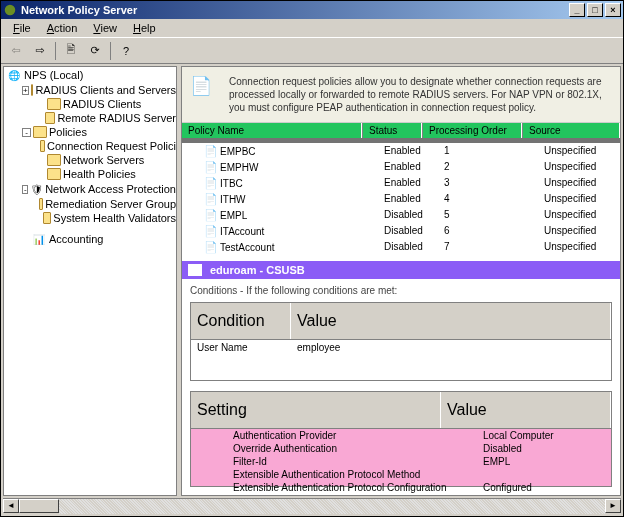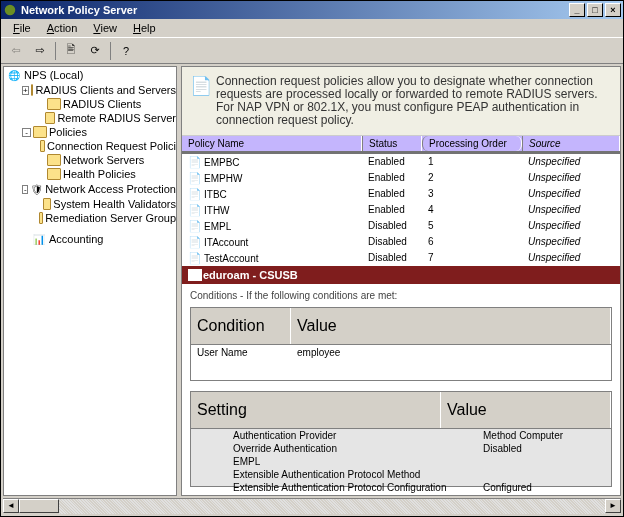--- a/index.html
+++ b/index.html
@@ -24,43 +24,43 @@
   .tree .ind1 { padding-left: 4px; }
   .tree .ind2 { padding-left: 18px; }
   .tree .ind3 { padding-left: 32px; }
   .expander { width: 9px; height: 9px; border: 1px solid #808080; background: #fff; font-size: 8px; line-height: 7px; text-align: center; cursor: pointer; }
   .noexp { width: 9px; display: inline-block; }
   .folder { width: 14px; height: 12px; background: #fce28a; border: 1px solid #b08830; border-radius: 1px; display: inline-block; }
   .nicon { width: 14px; height: 14px; display: inline-flex; align-items: center; justify-content: center; font-size: 10px; }
   .rpane { flex: 1; background: #fff; border: 1px solid #808080; margin: 2px 2px 2px 4px; display: flex; flex-direction: column; overflow: hidden; }
   .infobar { background: #f0efe4; display: flex; padding: 8px; border-bottom: 1px solid #ccc; }
   .infobar .infoicon { width: 26px; font-size: 18px; color: #888; }
-  .infobar .infotext { flex: 1; color: #333; font-size: 12px; line-height: 13px; }
-  .listhdr { display: flex; background: #c4b5fd; border-bottom: 3px solid #737373; }
+  .infobar .infotext { flex: 1; color: #333; font-size: 10px; line-height: 13px; margin-left: 13px; }
+  .listhdr { display: flex; background: #22c55e; border-bottom: 5px solid #737373; }
   .listhdr > div { padding: 2px 6px; border-right: 1px solid #fff; border-left: 1px solid #808080; font-size: 10px; }
   .listhdr > div:first-child { border-left: none; }
   .c-name { width: 180px; }
   .c-stat { width: 60px; }
-  .c-ord  { width: 100px; border-radius: 6px; }
-  .c-src  { flex: 1; font-style: italic; }
+  .c-ord  { width: 100px; }
+  .c-src  { flex: 1; }
   .listbody { overflow: auto; height: 120px; }
   .listbody .lrow { display: flex; padding: 1px 0; cursor: pointer; }
-  .listbody .lrow > div { padding: 1px 6px; font-size: 10px; }
+  .listbody .lrow > div { padding: 1px 22px; font-size: 10px; }
   .listbody .picon { width: 14px; height: 12px; display: inline-block; margin-right: 2px; }
-  .sechdr { background: #7f1d1d; color: #fff; padding: 3px 6px; font-weight: bold; display: flex; align-items: center; gap: 1px; }
+  .sechdr { background: #8b5cf6; color: #fff; padding: 3px 6px; font-weight: bold; display: flex; align-items: center; gap: 8px; }
   .sechdr .picon2 { width: 14px; height: 12px; background: #fff; display: inline-block; }
   .sublabel { padding: 6px 8px 4px; color: #444; font-size: 10px; }
   .condbox { margin: 2px 8px 8px; border: 1px solid #808080; height: 80px; background: #fff; }
   .condhdr { display: flex; background: #d4d0c8; border-bottom: 1px solid #808080; }
   .condhdr > div { padding: 9px 6px; border-right: 1px solid #fff; font-size: 16px; }
   .cc-cond { width: 100px; }
   .cc-val  { flex: 1; }
   .condrow { display: flex; }
   .condrow > div { padding: 2px 6px; font-size: 10px; }
-  .setbox { margin: 2px 8px 8px; border: 1px solid #808080; height: 96px; background: #e5e5e5; }
+  .setbox { margin: 2px 8px 8px; border: 1px solid #808080; height: 96px; background: #f9a8d4; }
   .setrow { display: flex; margin-left: 36px; }
   .setrow > div { padding: 1px 6px; font-size: 10px; }
   .cs-set { width: 250px; }
   .cs-val { flex: 1; }
   .scrollbar-bottom { height: 16px; background: #d4d0c8; display: flex; border-top: 1px solid #808080; margin: 0 2px 2px 2px; }
   .sbbtn { width: 16px; height: 14px; border: 1px solid #fff; border-right-color:#404040; border-bottom-color:#404040; background:#d4d0c8; font-size:8px; text-align:center; line-height:12px; cursor:pointer;}
   .sbtrack { flex: 1; background: repeating-linear-gradient(45deg,#e0e0e0,#e0e0e0 1px,#d4d0c8 1px,#d4d0c8 2px); }
   .sbthumb { width: 40px; height: 14px; border: 1px solid #fff; border-right-color:#404040; border-bottom-color:#404040; background:#d4d0c8; }
 </style>
 </head>
@@ -169,28 +169,28 @@
             <div class="row ind2">
               <span class="expander">-</span>
               <span class="nicon">🛡</span>
               <span>Network Access Protection</span>
             </div>
           </li>
         <li>
             <div class="row ind3">
               <span class="noexp"></span>
               <span class="folder"></span>
+              <span>Remediation Server Group</span>
+            </div>
+          </li>
+        <li>
+            <div class="row ind3">
+              <span class="noexp"></span>
+              <span class="folder"></span>
               <span>System Health Validators</span>
-            </div>
-          </li>
-        <li>
-            <div class="row ind3">
-              <span class="noexp"></span>
-              <span class="folder"></span>
-              <span>Remediation Server Group</span>
             </div>
           </li>
         <li style="margin-top:6px">
             <div class="row ind2">
               <span class="noexp"></span>
               <span class="nicon">📊</span>
               <span>Accounting</span>
             </div>
           </li>
       </ul>
@@ -269,27 +269,28 @@
           </div>
       </div>
       <div class="setbox">
         <div class="condhdr">
           <div class="cs-set">Setting</div>
           <div class="cs-val">Value</div>
         </div>
         <div id="set-rows">
             <div class="setrow">
               <div class="cs-set">Authentication Provider</div>
-              <div class="cs-val">Method Computer</div>
+              <div class="cs-val">Local Computer</div>
             </div>
             <div class="setrow">
               <div class="cs-set">Override Authentication</div>
               <div class="cs-val">Disabled</div>
             </div>
             <div class="setrow">
+              <div class="cs-set">Filter-Id</div>
               <div class="cs-val">EMPL</div>
             </div>
             <div class="setrow">
               <div class="cs-set">Extensible Authentication Protocol Method</div>
               <div class="cs-val"></div>
             </div>
             <div class="setrow">
               <div class="cs-set">Extensible Authentication Protocol Configuration</div>
               <div class="cs-val">Configured</div>
             </div>

